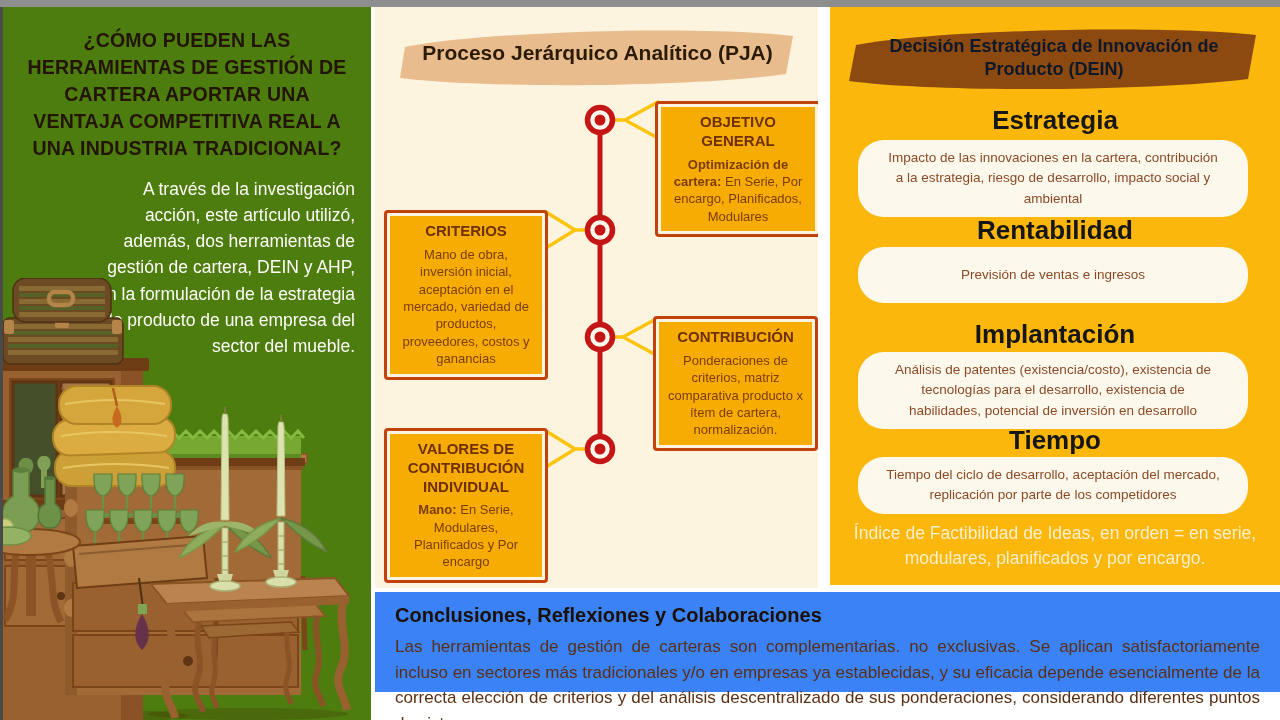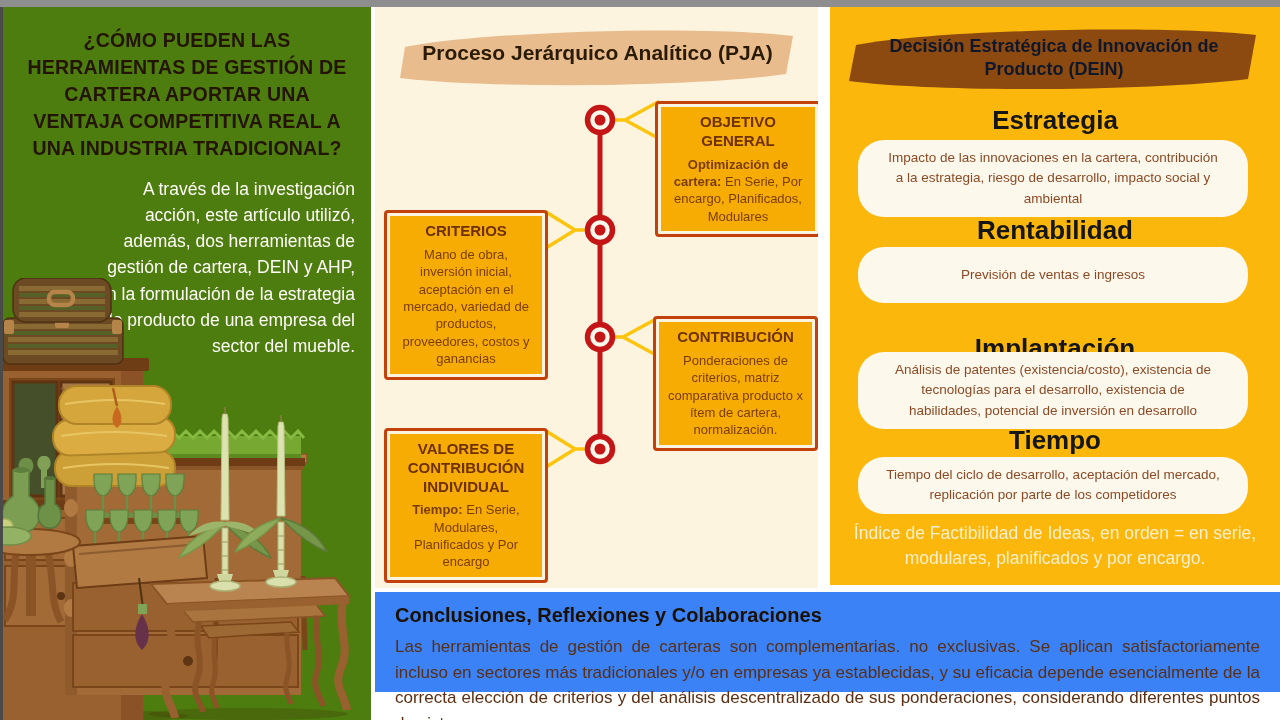--- a/index.html
+++ b/index.html
@@ -49,21 +49,21 @@
   #step-3{left:9px;top:421px;width:164px;}
 
   
   .dein-heading{position:absolute;left:0;width:450px;text-align:center;font-weight:bold;
                 font-size:26px;color:#161616;}
   .dein-box{position:absolute;left:28px;width:390px;background:#FDF8EC;border-radius:26px;
             display:flex;align-items:center;justify-content:center;text-align:center;
             color:#8B4A26;font-size:13.5px;line-height:1.5;padding:8px 26px;box-sizing:border-box;}
   #dein-h-0{top:98px;}  #dein-b-0{top:133px;min-height:52px;}
   #dein-h-1{top:208px;} #dein-b-1{top:240px;min-height:56px;}
-  #dein-h-2{top:326px;} #dein-b-2{top:345px;min-height:64px;}
+  #dein-h-2{top:312px;} #dein-b-2{top:345px;min-height:64px;}
   #dein-h-3{top:418px;} #dein-b-3{top:450px;min-height:52px;}
   .dein-footnote{position:absolute;left:16px;top:514px;width:418px;text-align:center;
                  color:#FCEFCB;font-size:17.5px;line-height:1.45;}
 
   
   .concl-title{font-weight:bold;font-size:20px;color:#1B1004;}
   .concl-text{margin-top:7px;font-size:17px;line-height:1.5;color:#5A2F14;text-align:justify;}
 </style>
 </head>
 <body>
@@ -271,21 +271,21 @@
     <div class="step-box" id="step-1">
       <div class="step-label">CRITERIOS</div>
       <div class="step-body"><strong></strong><span>Mano de obra, inversión inicial, aceptación en el mercado, variedad de productos, proveedores, costos y ganancias</span></div>
     </div>
     <div class="step-box" id="step-2">
       <div class="step-label">CONTRIBUCIÓN</div>
       <div class="step-body"><strong></strong><span>Ponderaciones de criterios, matriz comparativa producto x ítem de cartera, normalización.</span></div>
     </div>
     <div class="step-box" id="step-3">
       <div class="step-label">VALORES DE CONTRIBUCIÓN INDIVIDUAL</div>
-      <div class="step-body"><strong>Tiempo:</strong><span> En Serie, Modulares, Planificados y Por encargo</span></div>
+      <div class="step-body"><strong>Mano:</strong><span> En Serie, Modulares, Planificados y Por encargo</span></div>
     </div>
   </div>
 
   <div class="panel" id="dein-panel">
     <div class="ribbon-wrap" id="dein-ribbon">
       <svg width="420" height="70" viewBox="0 0 420 70">
         <path d="M12,22 C100,6 320,2 412,12 L404,56 C310,68 96,70 5,58 Z" fill="#8C4A10"></path>
       </svg>
       <div class="ribbon-text">Decisión Estratégica de Innovación de Producto (DEIN)</div>
     </div>

